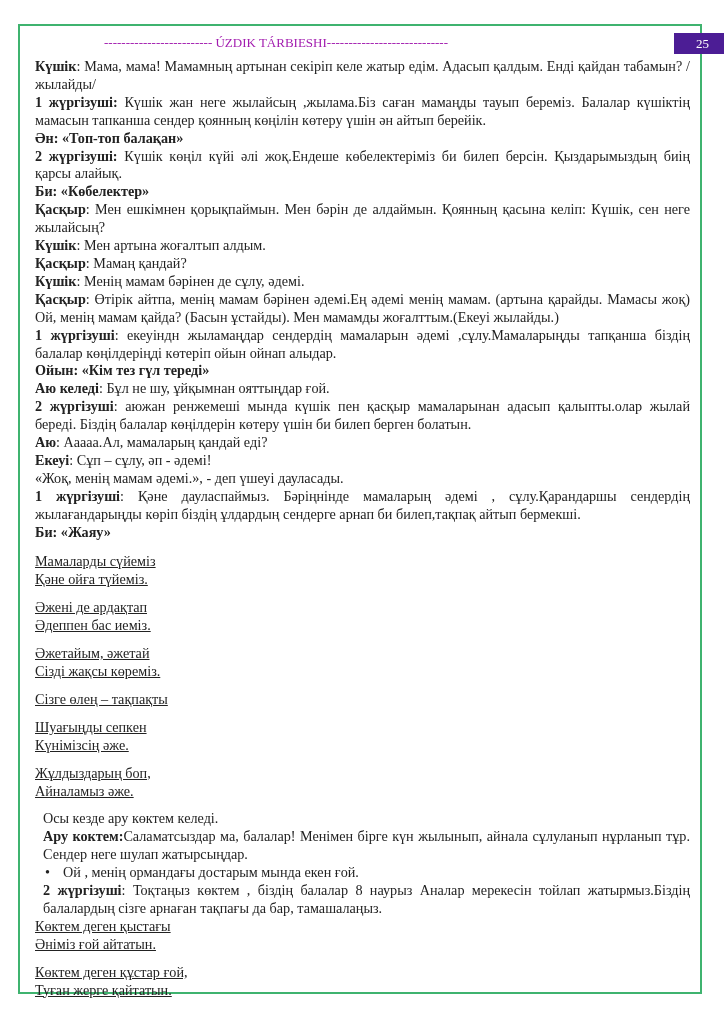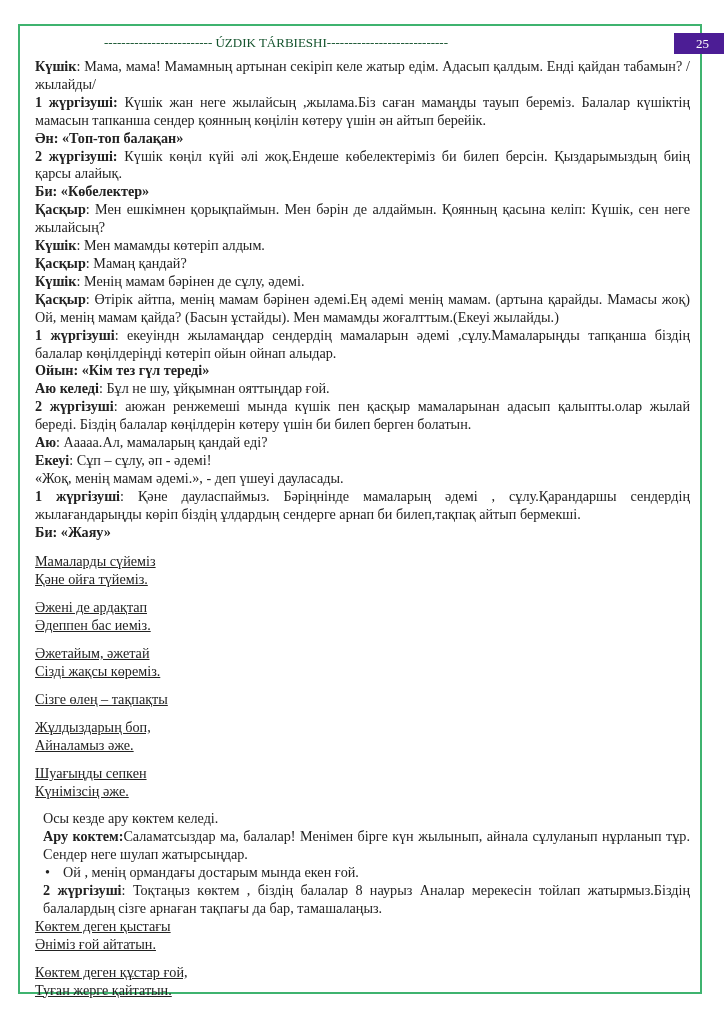--- a/index.html
+++ b/index.html
@@ -8,21 +8,21 @@
     font-family: "Liberation Serif", serif; color: #222;
   }
   .frame {
     position: absolute; left: 18px; top: 24px; width: 684px; height: 970px;
     border: 2px solid #3fb36f; box-sizing: border-box;
   }
   .header {
     position: absolute; left: 0; top: 35px; width: 724px; height: 18px;
   }
   .header-title {
-    position: absolute; left: 104px; top: 0; font-size: 13px; color: #14532d; letter-spacing: 0;
+    position: absolute; left: 104px; top: 0; font-size: 13px; color: #a21caf; letter-spacing: 0;
     white-space: nowrap;
   }
   .page-badge {
     position: absolute; left: 674px; top: 33px; width: 57px; height: 21px; background: #4c1d95;
     color: #ffffff; font-size: 13px; text-align: center; line-height: 21px;
   }
   .content {
     position: absolute; left: 35px; top: 58px; width: 655px; font-size: 14.2px; line-height: 17.9px;
   }
   .p { margin: 0; text-align: justify; }
@@ -44,21 +44,21 @@
 <div class="page-badge">25</div>
 
 <div class="content">
   <div id="blocks">
       <p class="p"><span class="b">Күшік</span><span>: </span><span>Мама, мама! Мамамның артынан секіріп келе жатыр едім. Адасып қалдым. Енді қайдан табамын? /жылайды/</span></p>
       <p class="p"><span class="b">1 жүргізуші:</span><span> </span><span>Күшік жан  неге жылайсың ,жылама.Біз саған мамаңды тауып береміз. Балалар күшіктің мамасын тапканша сендер қоянның көңілін көтеру үшін ән айтып берейік.</span></p>
       <p class="p"><span class="b">Ән: «Топ-топ балақан»</span></p>
       <p class="p"><span class="b">2 жүргізуші:</span><span> </span><span>Күшік көңіл күйі әлі жоқ.Ендеше көбелектеріміз би билеп берсін. Қыздарымыздың биің қарсы алайық.</span></p>
       <p class="p"><span class="b">Би: «Көбелектер»</span></p>
       <p class="p"><span class="b">Қасқыр</span><span>: </span><span>Мен ешкімнен қорықпаймын. Мен бәрін де алдаймын. Қоянның қасына келіп: Күшік, сен неге жылайсың?</span></p>
-      <p class="p"><span class="b">Күшік</span><span>: </span><span>Мен мамамды көтеріп алдым.</span></p>
+      <p class="p"><span class="b">Күшік</span><span>: </span><span>Мен артына жоғалтып алдым.</span></p>
       <p class="p"><span class="b">Қасқыр</span><span>: </span><span>Мамаң қандай?</span></p>
       <p class="p"><span class="b">Күшік</span><span>: </span><span>Менің мамам бәрінен де сұлу, әдемі.</span></p>
       <p class="p"><span class="b">Қасқыр</span><span>: </span><span>Өтірік айтпа, менің мамам бәрінен әдемі.Ең әдемі менің мамам. (артына қарайды. Мамасы жоқ) Ой, менің мамам қайда? (Басын ұстайды). Мен мамамды жоғалттым.(Екеуі жылайды.)</span></p>
       <p class="p"><span class="b">1 жүргізуші</span><span>: </span><span>екеуіндн жыламаңдар сендердің мамаларын әдемі ,сұлу.Мамаларыңды тапқанша біздің балалар көңілдеріңді көтеріп ойын ойнап алыдар.</span></p>
       <p class="p"><span class="b">Ойын: «Кім тез гүл тереді»</span></p>
       <p class="p"><span class="b">Аю келеді</span><span>: </span><span>Бұл не шу, ұйқымнан ояттыңдар ғой.</span></p>
       <p class="p"><span class="b">2 жүргізуші</span><span>: </span><span>аюжан ренжемеші мында күшік пен қасқыр мамаларынан адасып қалыпты.олар жылай береді. Біздің балалар көңілдерін көтеру үшін би билеп берген болатын.</span></p>
       <p class="p"><span class="b">Аю</span><span>: </span><span>Ааааа.Ал, мамаларың қандай еді?</span></p>
       <p class="p"><span class="b">Екеуі</span><span>: </span><span>Сұп – сұлу, әп - әдемі!</span></p>
       <p class="p"><span>«Жоқ, менің мамам әдемі.», - деп үшеуі дауласады.</span></p>
@@ -75,26 +75,26 @@
         <p class="line">Әдеппен бас иеміз.</p>
       </div>
       <div class="stanza">
         <p class="line">Әжетайым, әжетай</p>
         <p class="line">Сізді жақсы көреміз.</p>
       </div>
       <div class="stanza">
         <p class="line">Сізге өлең – тақпақты</p>
       </div>
       <div class="stanza">
+        <p class="line">Шуағыңды сепкен</p>
+        <p class="line">Күнімізсің әже.</p>
+      </div>
+      <div class="stanza">
         <p class="line">Жұлдыздарың боп,</p>
         <p class="line">Айналамыз әже.</p>
-      </div>
-      <div class="stanza">
-        <p class="line">Шуағыңды сепкен</p>
-        <p class="line">Күнімізсің әже.</p>
       </div>
     </div>
 
   <div style="margin-top:10px;margin-left:8px;">
     <p class="p">Осы кезде ару көктем келеді.</p>
     <p class="p"><span class="b">Ару коктем:</span><span>Саламатсыздар ма, балалар! Менімен бірге күн жылынып, айнала сұлуланып нұрланып тұр. Сендер неге шулап жатырсыңдар.</span></p>
     <p class="bullet"><span class="dot">•</span><span>Ой , менің ормандағы достарым мында екен ғой.</span></p>
     <p class="p"><span class="b">2 жүргізуші</span><span>: </span><span>Тоқтаңыз көктем , біздің балалар 8 наурыз Аналар мерекесін тойлап жатырмыз.Біздің балалардың сізге арнаған тақпағы да бар, тамашалаңыз.</span></p>
   </div>
 

